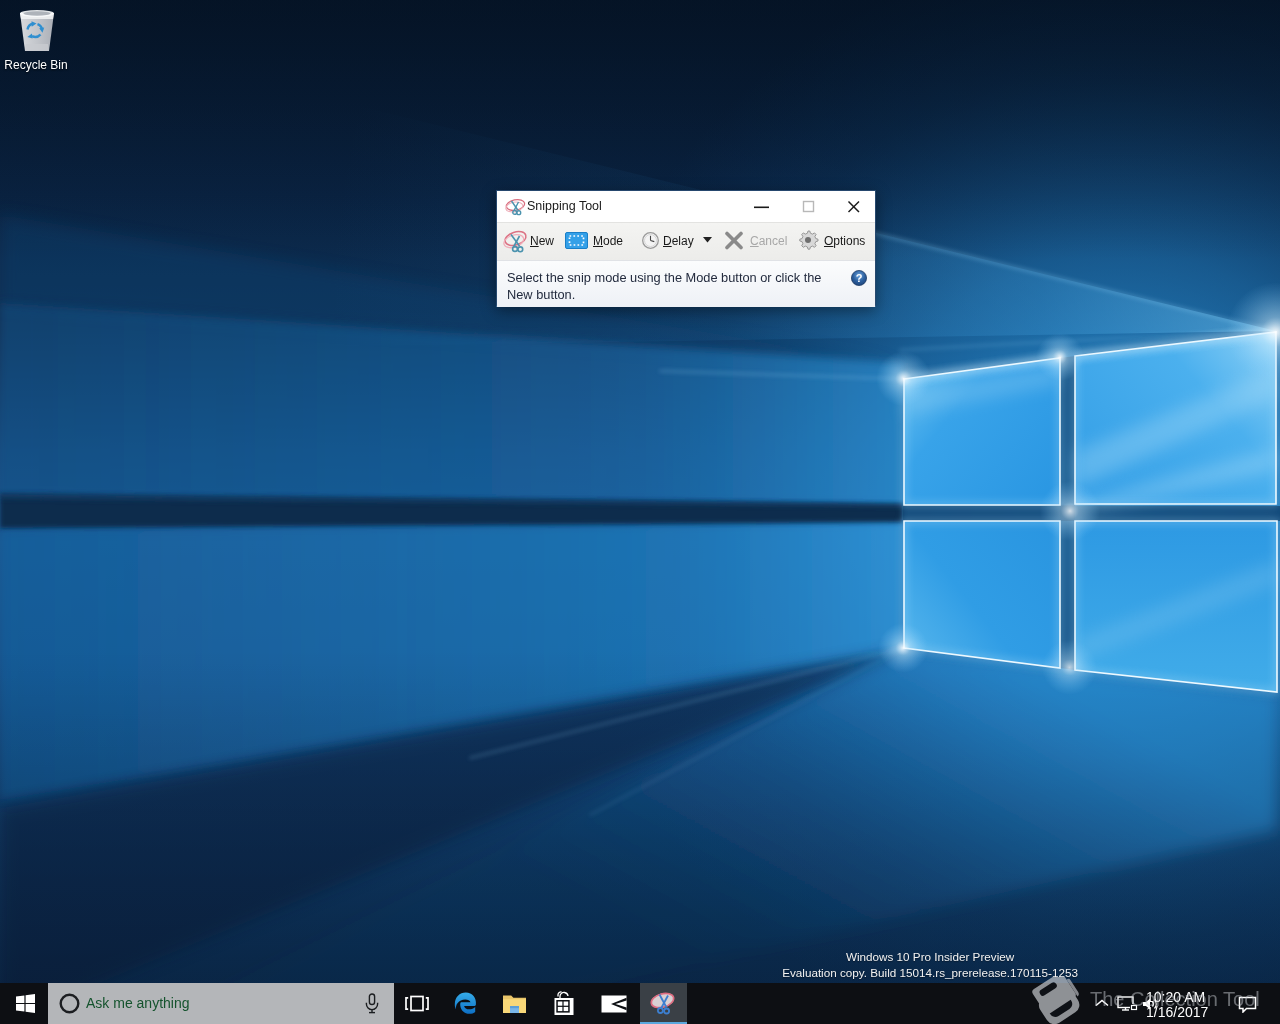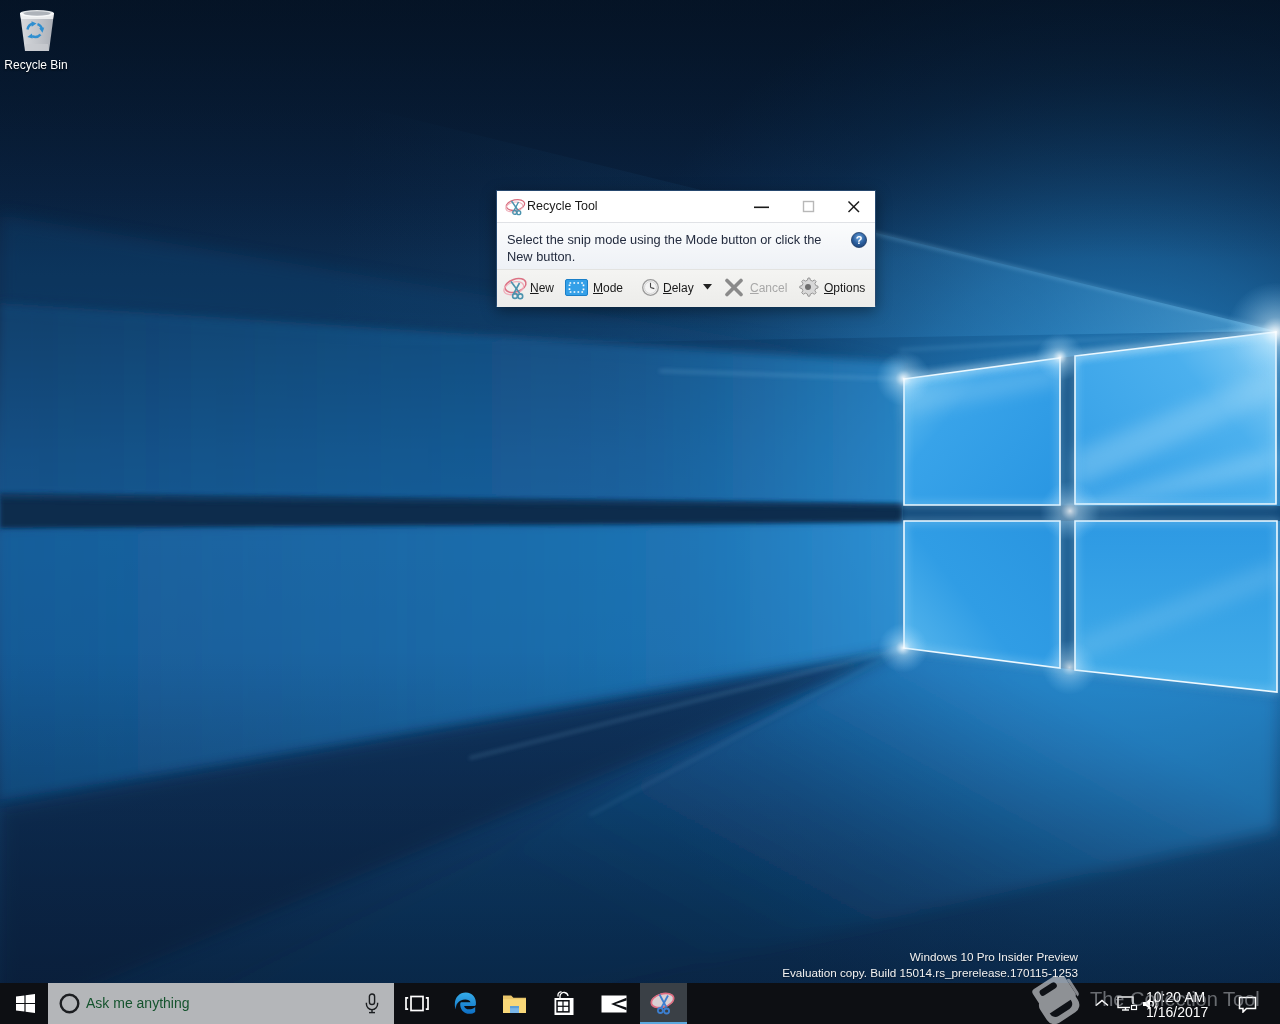--- a/index.html
+++ b/index.html
@@ -199,99 +199,99 @@
       <svg class="abs" style="left:8px;top:6px" width="22" height="20" viewBox="0 0 22 20">
         <ellipse cx="10.5" cy="8" rx="9.3" ry="5.2" fill="none" stroke="#d96d7e" stroke-width="1.3" transform="rotate(-12 10.5 8)"></ellipse>
         <ellipse cx="9.3" cy="10" rx="8.6" ry="4.8" fill="none" stroke="#eeafba" stroke-width="1.1" transform="rotate(-12 9.3 10)"></ellipse>
         <g stroke="#4b93ae" stroke-width="1.4" fill="none">
           <path d="M6.5,4 L12.8,13"></path>
           <path d="M13.5,5 L9,13.5"></path>
           <circle cx="9.7" cy="15.4" r="1.9"></circle>
           <circle cx="13.8" cy="15.7" r="1.9"></circle>
         </g>
       </svg>
-      <div class="abs" style="left:30px;top:8px;font-size:12.5px;color:#1a1a1a;">Recycle Tool</div>
+      <div class="abs" style="left:30px;top:8px;font-size:12.5px;color:#1a1a1a;">Snipping Tool</div>
 
       <svg class="abs" style="left:243px;top:0" width="137" height="31" viewBox="0 0 137 31">
         <rect x="14" y="15.5" width="15" height="1.6" fill="#1a1a1a"></rect>
         <rect x="63.5" y="10.5" width="10" height="10" fill="none" stroke="#b8b8b8" stroke-width="1.4"></rect>
         <g stroke="#1a1a1a" stroke-width="1.5">
           <line x1="108.5" y1="10.5" x2="119" y2="21"></line>
           <line x1="119" y1="10.5" x2="108.5" y2="21"></line>
         </g>
       </svg>
+    </div>
+
+    <div style="position:relative;height:37px;background:linear-gradient(#f4f4f2,#ececea);border-top:1px solid #e3e3e1;">
+
+      <svg class="abs" style="left:6px;top:6px" width="26" height="26" viewBox="0 0 26 26">
+        <ellipse cx="12.5" cy="9.5" rx="10.8" ry="6.4" fill="none" stroke="#dc7284" stroke-width="1.5" transform="rotate(-18 12.5 9.5)"></ellipse>
+        <ellipse cx="10.8" cy="12.2" rx="10.2" ry="6" fill="none" stroke="#f0aeba" stroke-width="1.3" transform="rotate(-18 10.8 12.2)"></ellipse>
+        <g stroke="#4b93ae" stroke-width="1.6" fill="none">
+          <path d="M8,5.5 L16.5,17"></path>
+          <path d="M16.5,7 L10.5,18"></path>
+          <circle cx="12" cy="20" r="2.4"></circle>
+          <circle cx="17.3" cy="20.3" r="2.4"></circle>
+        </g>
+      </svg>
+      <div class="abs" style="left:33px;top:11px;font-size:12px;color:#1a1a1a"><u>N</u>ew</div>
+
+      <svg class="abs" style="left:68px;top:9px" width="23" height="17" viewBox="0 0 23 17">
+        <rect x="0.5" y="0.5" width="22" height="16" rx="1.5" fill="#34a0e8" stroke="#1a7fc8"></rect>
+        <rect x="4.5" y="4" width="14" height="9" fill="none" stroke="#fff" stroke-width="1.7" stroke-dasharray="1.7 2.2"></rect>
+      </svg>
+      <div class="abs" style="left:96px;top:11px;font-size:12px;color:#1a1a1a"><u>M</u>ode</div>
+
+      <svg class="abs" style="left:145px;top:9px" width="17" height="17" viewBox="0 0 17 17">
+        <circle cx="8.5" cy="8.5" r="7.8" fill="#f4f4f4" stroke="#9a9a9a" stroke-width="1.3"></circle>
+        <circle cx="8.5" cy="8.5" r="6" fill="none" stroke="#cfcfcf" stroke-width="0.8"></circle>
+        <g stroke="#444" stroke-width="1.1">
+          <line x1="8.5" y1="8.5" x2="8.5" y2="3.8"></line>
+          <line x1="8.5" y1="8.5" x2="12.3" y2="9.6"></line>
+        </g>
+      </svg>
+      <div class="abs" style="left:166px;top:11px;font-size:12px;color:#1a1a1a"><u>D</u>elay</div>
+      <svg class="abs" style="left:206px;top:14px" width="10" height="6" viewBox="0 0 10 6">
+          <polygon points="0,0 9,0 4.5,5.5" fill="#222"></polygon>
+        </svg>
+
+      <svg class="abs" style="left:227px;top:8px" width="20" height="19" viewBox="0 0 20 19">
+        <g stroke="#8a8a8a" stroke-width="3.6" stroke-linecap="round">
+          <line x1="3" y1="2.5" x2="17" y2="16.5"></line>
+          <line x1="17" y1="2.5" x2="3" y2="16.5"></line>
+        </g>
+      </svg>
+      <div class="abs" style="left:253px;top:11px;font-size:12px;color:#a8a8a8"><u>C</u>ancel</div>
+
+      <svg class="abs" style="left:300px;top:6px" width="22" height="22" viewBox="0 0 22 22">
+        <g fill="#d8d8d8" stroke="#8f8f8f" stroke-width="0.9">
+          <path d="M11,2 l1.8,0 0.6,2.2 2.1,0.9 2-1.2 1.6,1.6 -1.2,2 0.9,2.1 2.2,0.6 0,1.8 -2.2,0.6 -0.9,2.1 1.2,2 -1.6,1.6 -2-1.2 -2.1,0.9 -0.6,2.2 -1.8,0 -0.6-2.2 -2.1-0.9 -2,1.2 -1.6-1.6 1.2-2 -0.9-2.1 -2.2-0.6 0-1.8 2.2-0.6 0.9-2.1 -1.2-2 1.6-1.6 2,1.2 2.1-0.9 z"></path>
+          <circle cx="11" cy="11" r="3" fill="#6e6e6e" stroke="none"></circle>
+        </g>
+      </svg>
+      <div class="abs" style="left:327px;top:11px;font-size:12px;color:#1a1a1a"><u>O</u>ptions</div>
     </div>
 
     <div style="position:relative;height:46px;background:linear-gradient(#fbfcfd,#eef1f6);border-top:1px solid #e0e2e6;">
       <div class="abs" style="left:10px;top:9px;font-size:12.8px;line-height:16.5px;color:#232b3e;white-space:nowrap;">Select the snip mode using the Mode button or click the<br>New button.</div>
       <svg class="abs" style="left:354px;top:9px" width="16" height="16" viewBox="0 0 16 16">
         <defs>
             <radialGradient id="hq" cx="0.5" cy="0.35" r="0.7">
           <stop offset="0" stop-color="#6fa7e0"></stop>
               <stop offset="0.55" stop-color="#2c5f9e"></stop>
               <stop offset="1" stop-color="#1c3f74"></stop>
         </radialGradient>
           </defs>
         <circle cx="8" cy="8" r="7.6" fill="url(#hq)" stroke="#17355e" stroke-width="0.7"></circle>
         <text x="8" y="12" text-anchor="middle" font-size="11" font-weight="bold" fill="#fff" font-family="Liberation Sans">?</text>
       </svg>
     </div>
-
-    <div style="position:relative;height:37px;background:linear-gradient(#f4f4f2,#ececea);border-top:1px solid #e3e3e1;">
-
-      <svg class="abs" style="left:6px;top:6px" width="26" height="26" viewBox="0 0 26 26">
-        <ellipse cx="12.5" cy="9.5" rx="10.8" ry="6.4" fill="none" stroke="#dc7284" stroke-width="1.5" transform="rotate(-18 12.5 9.5)"></ellipse>
-        <ellipse cx="10.8" cy="12.2" rx="10.2" ry="6" fill="none" stroke="#f0aeba" stroke-width="1.3" transform="rotate(-18 10.8 12.2)"></ellipse>
-        <g stroke="#4b93ae" stroke-width="1.6" fill="none">
-          <path d="M8,5.5 L16.5,17"></path>
-          <path d="M16.5,7 L10.5,18"></path>
-          <circle cx="12" cy="20" r="2.4"></circle>
-          <circle cx="17.3" cy="20.3" r="2.4"></circle>
-        </g>
-      </svg>
-      <div class="abs" style="left:33px;top:11px;font-size:12px;color:#1a1a1a"><u>N</u>ew</div>
-
-      <svg class="abs" style="left:68px;top:9px" width="23" height="17" viewBox="0 0 23 17">
-        <rect x="0.5" y="0.5" width="22" height="16" rx="1.5" fill="#34a0e8" stroke="#1a7fc8"></rect>
-        <rect x="4.5" y="4" width="14" height="9" fill="none" stroke="#fff" stroke-width="1.7" stroke-dasharray="1.7 2.2"></rect>
-      </svg>
-      <div class="abs" style="left:96px;top:11px;font-size:12px;color:#1a1a1a"><u>M</u>ode</div>
-
-      <svg class="abs" style="left:145px;top:9px" width="17" height="17" viewBox="0 0 17 17">
-        <circle cx="8.5" cy="8.5" r="7.8" fill="#f4f4f4" stroke="#9a9a9a" stroke-width="1.3"></circle>
-        <circle cx="8.5" cy="8.5" r="6" fill="none" stroke="#cfcfcf" stroke-width="0.8"></circle>
-        <g stroke="#444" stroke-width="1.1">
-          <line x1="8.5" y1="8.5" x2="8.5" y2="3.8"></line>
-          <line x1="8.5" y1="8.5" x2="12.3" y2="9.6"></line>
-        </g>
-      </svg>
-      <div class="abs" style="left:166px;top:11px;font-size:12px;color:#1a1a1a"><u>D</u>elay</div>
-      <svg class="abs" style="left:206px;top:14px" width="10" height="6" viewBox="0 0 10 6">
-          <polygon points="0,0 9,0 4.5,5.5" fill="#222"></polygon>
-        </svg>
-
-      <svg class="abs" style="left:227px;top:8px" width="20" height="19" viewBox="0 0 20 19">
-        <g stroke="#8a8a8a" stroke-width="3.6" stroke-linecap="round">
-          <line x1="3" y1="2.5" x2="17" y2="16.5"></line>
-          <line x1="17" y1="2.5" x2="3" y2="16.5"></line>
-        </g>
-      </svg>
-      <div class="abs" style="left:253px;top:11px;font-size:12px;color:#a8a8a8"><u>C</u>ancel</div>
-
-      <svg class="abs" style="left:300px;top:6px" width="22" height="22" viewBox="0 0 22 22">
-        <g fill="#d8d8d8" stroke="#8f8f8f" stroke-width="0.9">
-          <path d="M11,2 l1.8,0 0.6,2.2 2.1,0.9 2-1.2 1.6,1.6 -1.2,2 0.9,2.1 2.2,0.6 0,1.8 -2.2,0.6 -0.9,2.1 1.2,2 -1.6,1.6 -2-1.2 -2.1,0.9 -0.6,2.2 -1.8,0 -0.6-2.2 -2.1-0.9 -2,1.2 -1.6-1.6 1.2-2 -0.9-2.1 -2.2-0.6 0-1.8 2.2-0.6 0.9-2.1 -1.2-2 1.6-1.6 2,1.2 2.1-0.9 z"></path>
-          <circle cx="11" cy="11" r="3" fill="#6e6e6e" stroke="none"></circle>
-        </g>
-      </svg>
-      <div class="abs" style="left:327px;top:11px;font-size:12px;color:#1a1a1a"><u>O</u>ptions</div>
-    </div>
   </div>
 
-  <div class="abs" style="right:6px;top:949px;text-align:right;color:#f2f2f2;font-size:11.7px;line-height:15.5px;text-shadow:0 1px 1px rgba(0,0,0,0.4)">
+  <div class="abs" style="right:6px;top:949px;text-align:center;color:#f2f2f2;font-size:11.7px;line-height:15.5px;text-shadow:0 1px 1px rgba(0,0,0,0.4)">
     Windows 10 Pro Insider Preview<br>Evaluation copy. Build 15014.rs_prerelease.170115-1253
   </div>
 
   <div class="abs" style="left:0;top:983px;width:1280px;height:41px;background:#0d0f13;">
 
     <svg class="abs" style="left:16px;top:11px" width="19" height="19" viewBox="0 0 19 19" fill="#fff">
       <polygon points="0,2.6 8.4,1.5 8.4,8.9 0,8.9"></polygon>
       <polygon points="9.6,1.3 19,0 19,8.9 9.6,8.9"></polygon>
       <polygon points="0,10.1 8.4,10.1 8.4,17.5 0,16.4"></polygon>
       <polygon points="9.6,10.1 19,10.1 19,19 9.6,17.7"></polygon>

